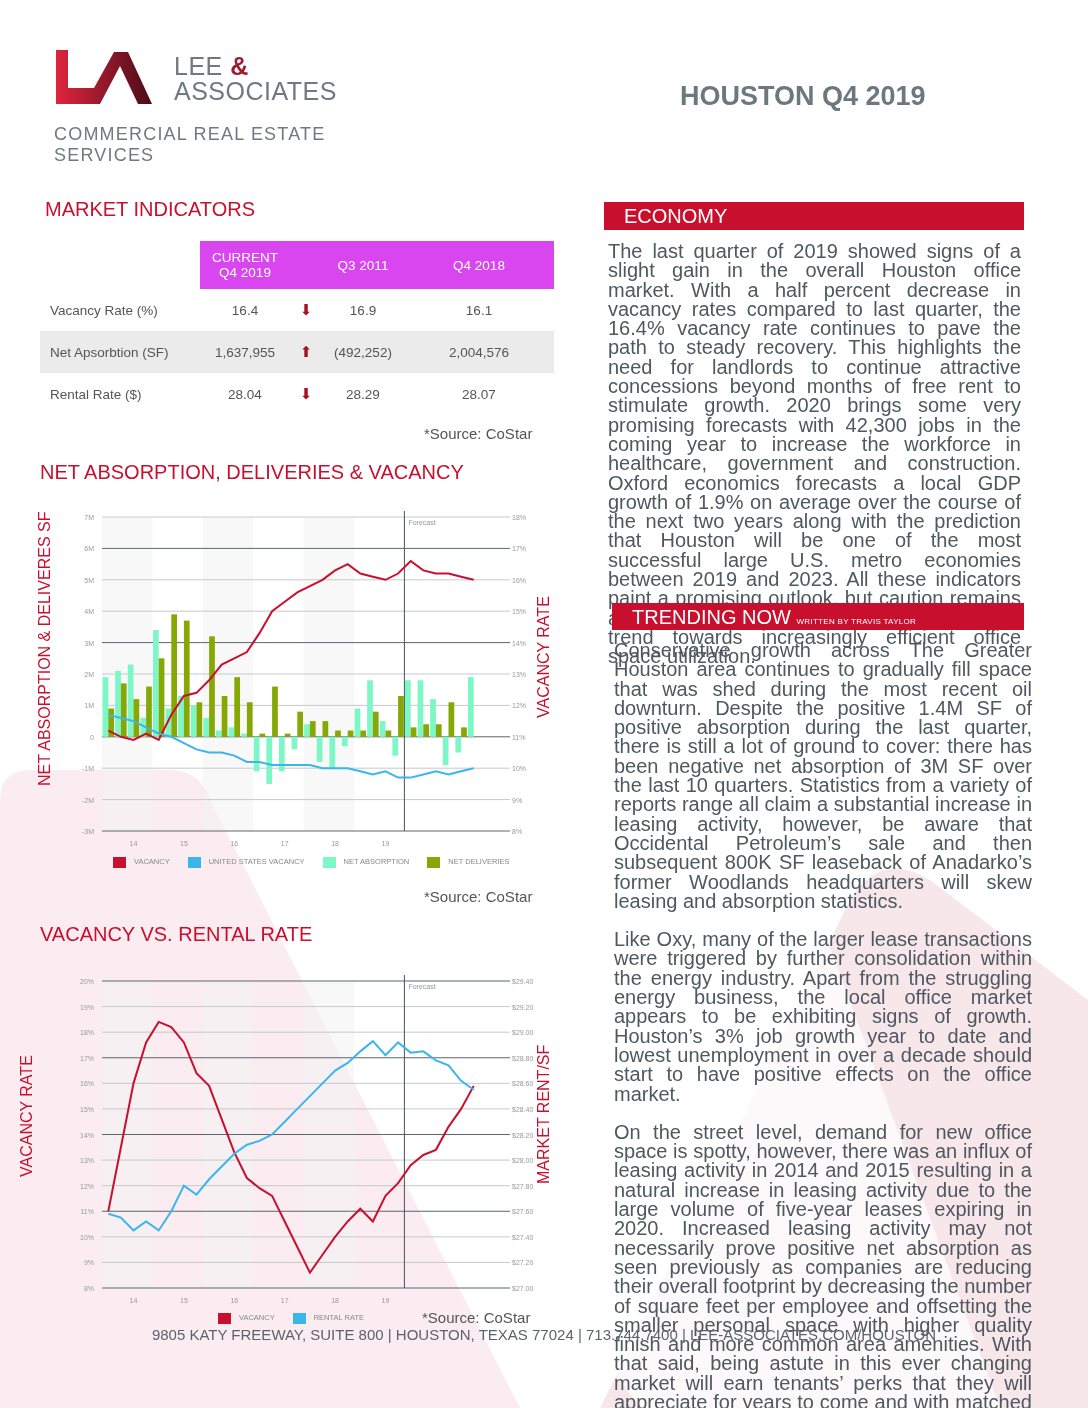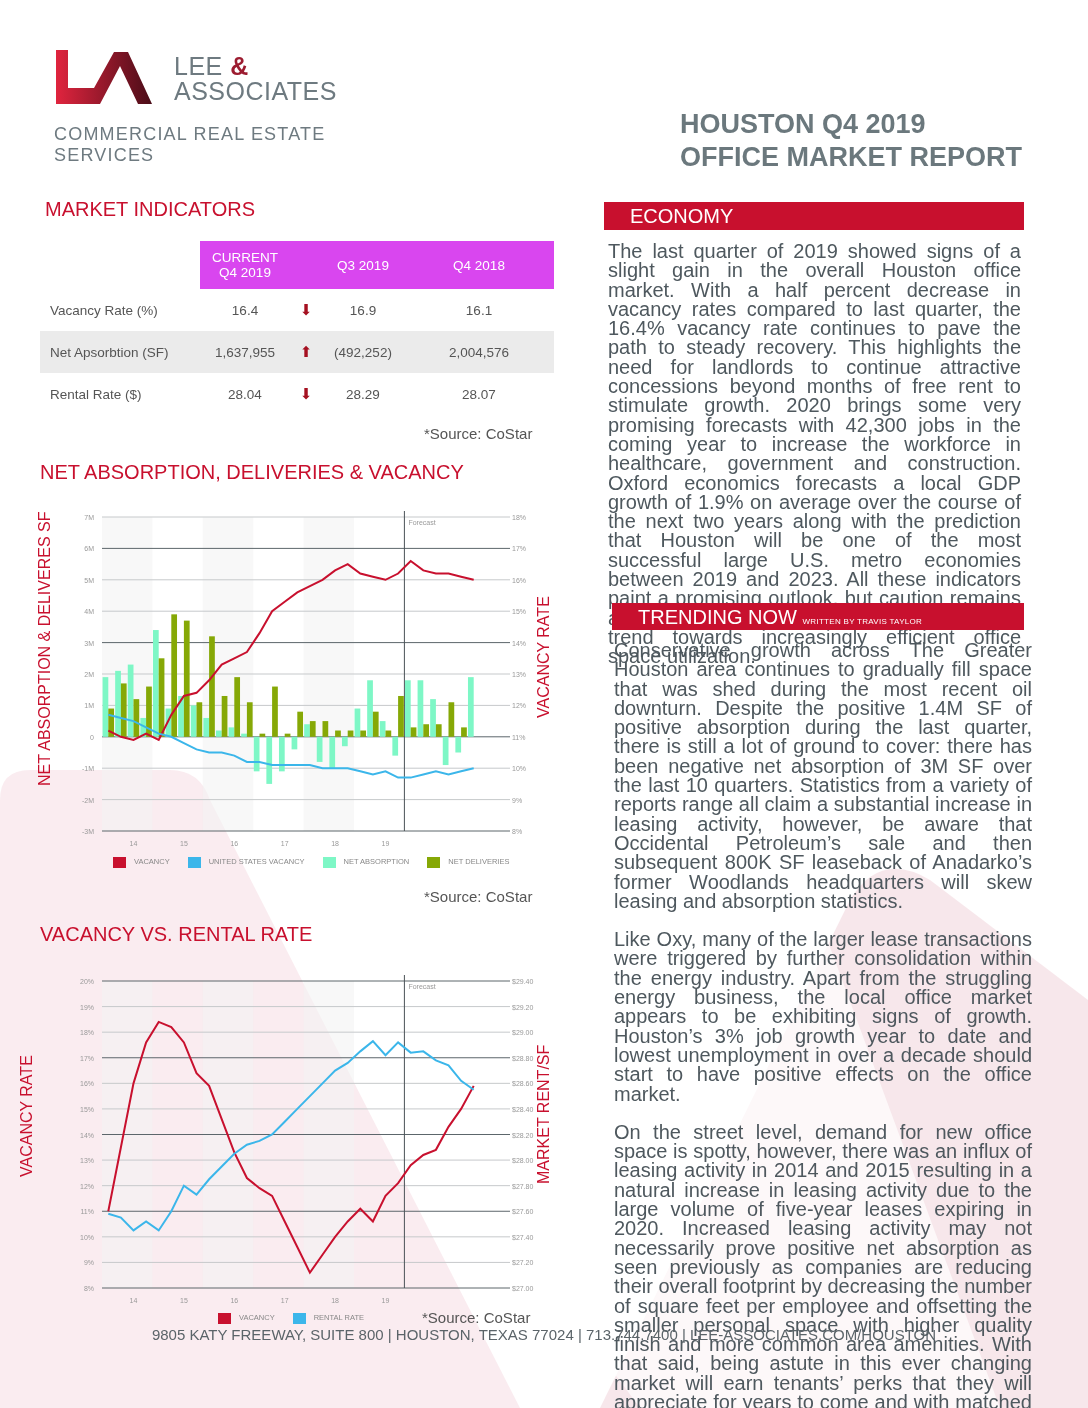--- a/index.html
+++ b/index.html
@@ -3,23 +3,23 @@
 <meta charset="utf-8">
 <style>
   html,body{margin:0;padding:0;}
   body{width:1088px;height:1408px;position:relative;background:#fff;overflow:hidden;font-family:"Liberation Sans",sans-serif;color:#555e64;}
   .wm{position:absolute;pointer-events:none;}
   .header-logo{position:absolute;left:54px;top:48px;width:300px;height:96px;text-decoration:underline;}
   .logo-mark{position:absolute;left:0;top:0;width:100px;height:60px;}
   .logo-text{position:absolute;left:120px;top:6px;font-size:25px;line-height:25px;color:#6e7a80;letter-spacing:0.5px;}
   .logo-text .amp{color:#9c1c30;font-weight:bold;}
   .logo-tag{position:absolute;left:0;top:76px;font-size:18px;color:#6e7a80;letter-spacing:1.2px;}
-  .report-title{position:absolute;left:680px;top:80px;font-size:27px;line-height:33px;font-weight:bold;color:#6b787d;margin-top:28px;}
+  .report-title{position:absolute;left:680px;top:80px;font-size:27px;line-height:33px;font-weight:bold;color:#6b787d;}
   .section-h{position:absolute;font-size:20px;color:#c8102e;}
-  .red-bar{position:absolute;background:#c8102e;color:#fff;font-size:20px;padding-left:26px;box-sizing:border-box;line-height:28px;}
+  .red-bar{position:absolute;background:#c8102e;color:#fff;font-size:20px;padding-left:20px;box-sizing:border-box;line-height:28px;}
   .red-bar .sub{font-size:8px;letter-spacing:.3px;}
   .body-text{position:absolute;font-size:20px;line-height:19.3px;color:#4e585e;text-align:justify;}
   .body-text p{margin:0 0 19px 0;}
   table.ind{position:absolute;left:40px;top:241px;width:514px;border-collapse:collapse;font-size:13.5px;color:#555;}
   table.ind th{background:#d946ef;color:#fff;font-weight:normal;height:46px;font-size:13.5px;}
   table.ind td{height:40px;text-align:center;}
   table.ind td.lbl{text-align:left;padding-left:10px;}
   table.ind tr.shade td{background:#ebebeb;}
   .arrow{color:#a51020;font-size:15px;}
   .source{position:absolute;font-size:15px;color:#555;}
@@ -52,34 +52,33 @@
   <div class="logo-text">
     <span>LEE</span>
     <span class="amp">&amp;</span><br>
     <span>ASSOCIATES</span>
   </div>
   <div class="logo-tag">COMMERCIAL REAL ESTATE SERVICES</div>
 </div>
 
 <div class="report-title">
   <div>HOUSTON Q4 2019</div>
-  <div>OFFICE MARKET REPORT</div>
 </div>
 
 <div class="section-h" style="left:45px;top:198px;">MARKET INDICATORS</div>
 
 <table class="ind">
   <tbody>
       <tr>
     <td style="width:158px;background:#fff;"></td>
     <th style="width:88px;">
       <span>CURRENT</span><br><span>Q4 2019</span>
     </th>
     <th style="width:30px;"></th>
-    <th style="width:80px;">Q3 2019</th>
+    <th style="width:80px;">Q3 2011</th>
     <th>Q4 2018</th>
   </tr>
   <tr>
     <td class="lbl">Vacancy Rate (%)</td>
     <td>16.4</td>
     <td><span class="arrow">⬇</span></td>
     <td>16.9</td>
     <td>16.1</td>
   </tr>
   <tr class="shade">

